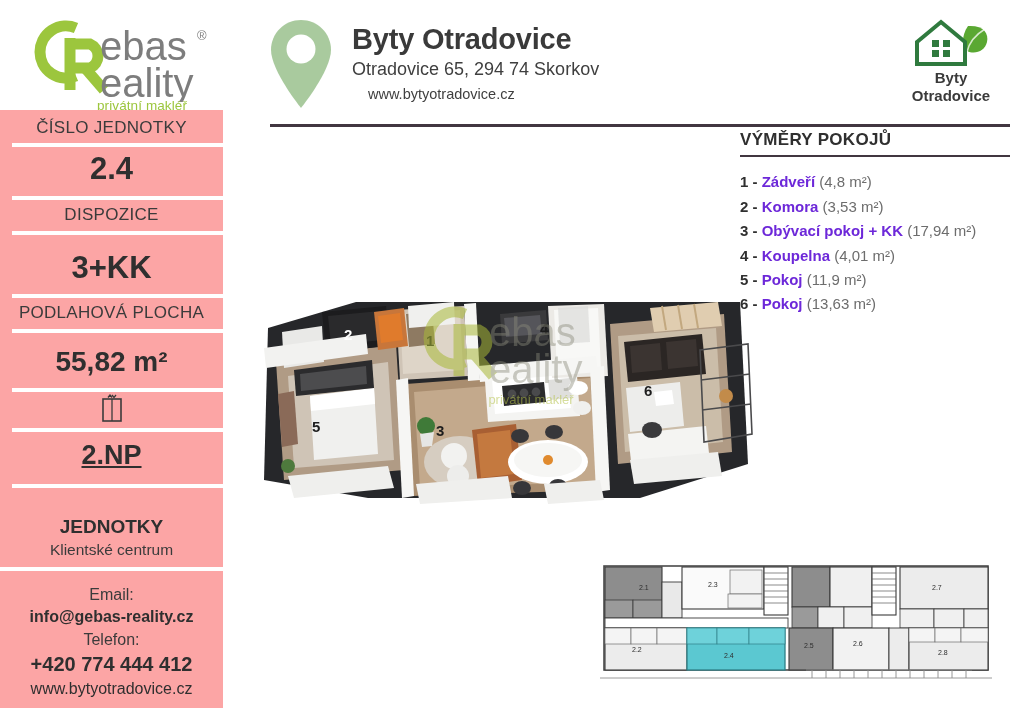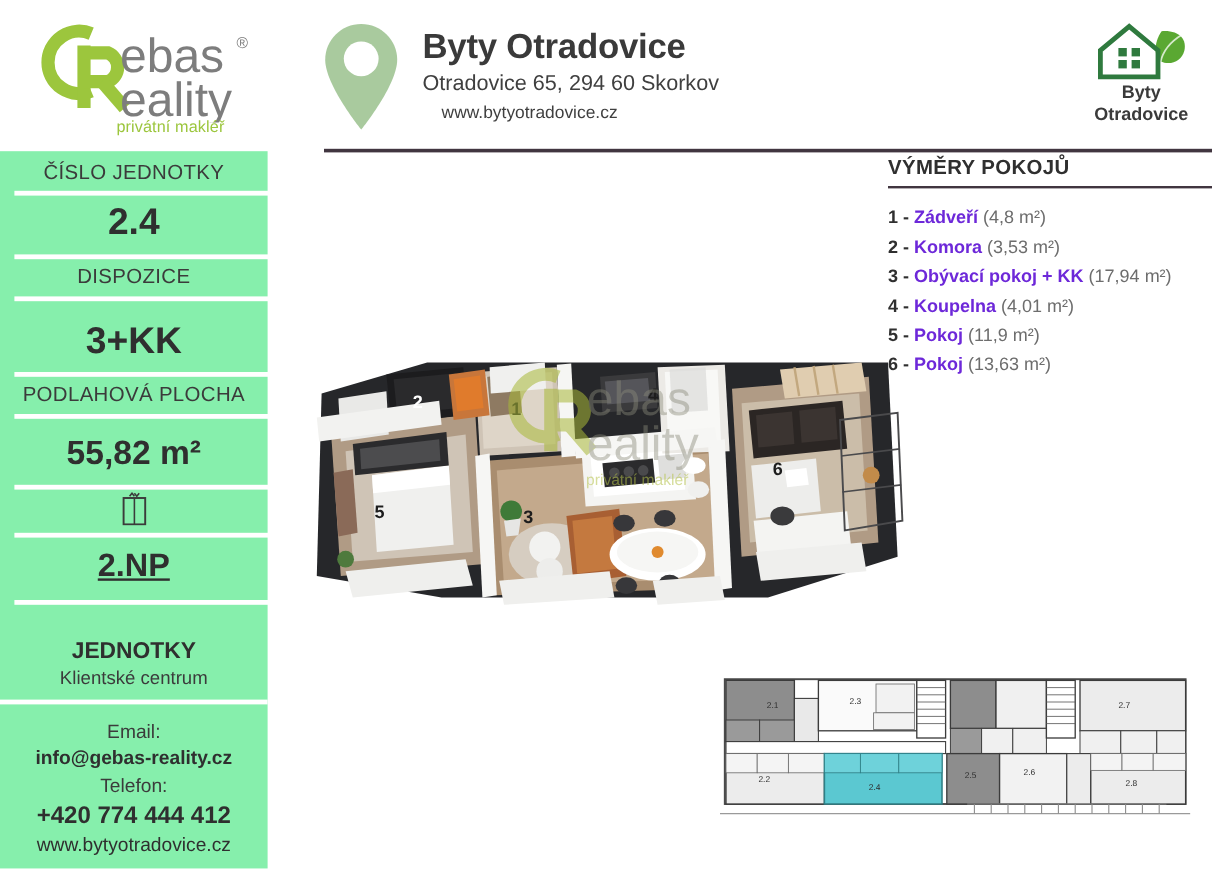--- a/index.html
+++ b/index.html
@@ -111,24 +111,24 @@
     top: 124px;
     width: 740px;
     height: 3px;
     background: #413640;
   }
 
   
   #sidebar {
     position: absolute;
     left: 0;
-    top: 126px;
+    top: 110px;
     width: 223px;
     height: 598px;
-    background: #86efac;
+    background: #fca5a5;
   }
   .sb-label {
     text-align: center;
     font-size: 17px;
     color: #3b3b3b;
     letter-spacing: .3px;
     line-height: 1.15;
   }
   .sb-value {
     text-align: center;
@@ -282,21 +282,21 @@
     <div class="tagline">privátní makléř</div>
   </div>
 
   <div id="header-center">
     <svg id="pin-icon" viewBox="0 0 66 92">
       <path d="M33 2 C16.5 2 3 15.3 3 31.8 C3 53 33 90 33 90 C33 90 63 53 63 31.8 C63 15.3 49.5 2 33 2 Z" fill="#a9ca9e"></path>
       <circle cx="33" cy="31" r="14.5" fill="#ffffff"></circle>
     </svg>
     <div id="header-text">
       <div id="header-title">Byty Otradovice</div>
-      <div id="header-address">Otradovice 65, 294 60 Skorkov</div>
+      <div id="header-address">Otradovice 65, 294 74 Skorkov</div>
       <div id="header-web">www.bytyotradovice.cz</div>
     </div>
   </div>
 
   <div id="right-logo">
     <svg class="rl-mark" width="88" height="52" viewBox="0 0 88 52">
 
       <path d="M61 10 C76 9 82 17 80 26 C78 35 68 39 60 35 C55 32 54 20 61 10 Z" fill="#5aa832"></path>
       <path d="M78 13 C68 19 62 27 60 36" fill="none" stroke="#ffffff" stroke-width="1.5" opacity=".75"></path>
 

